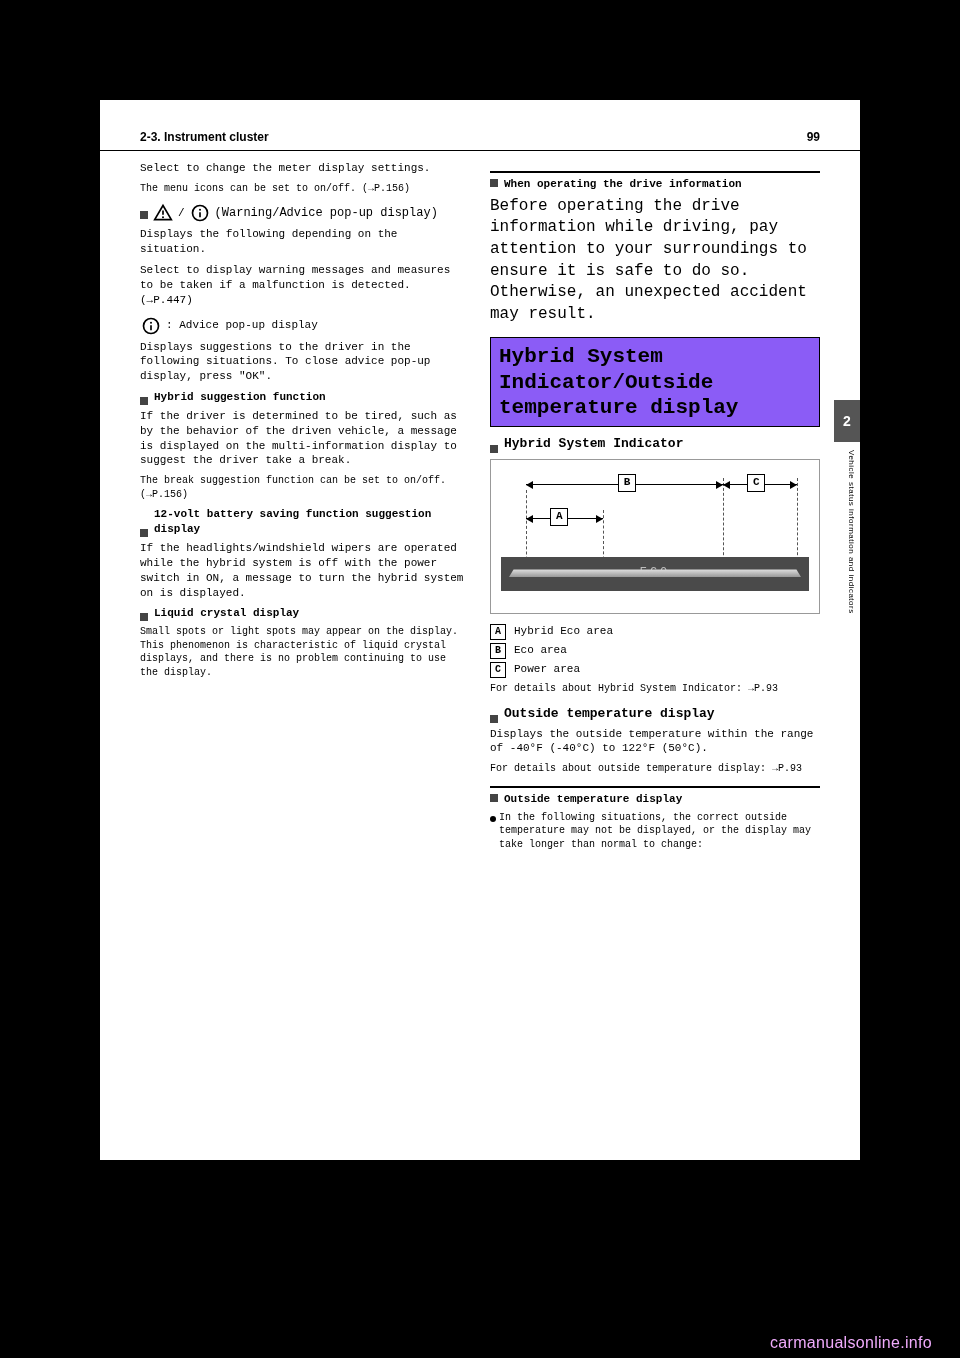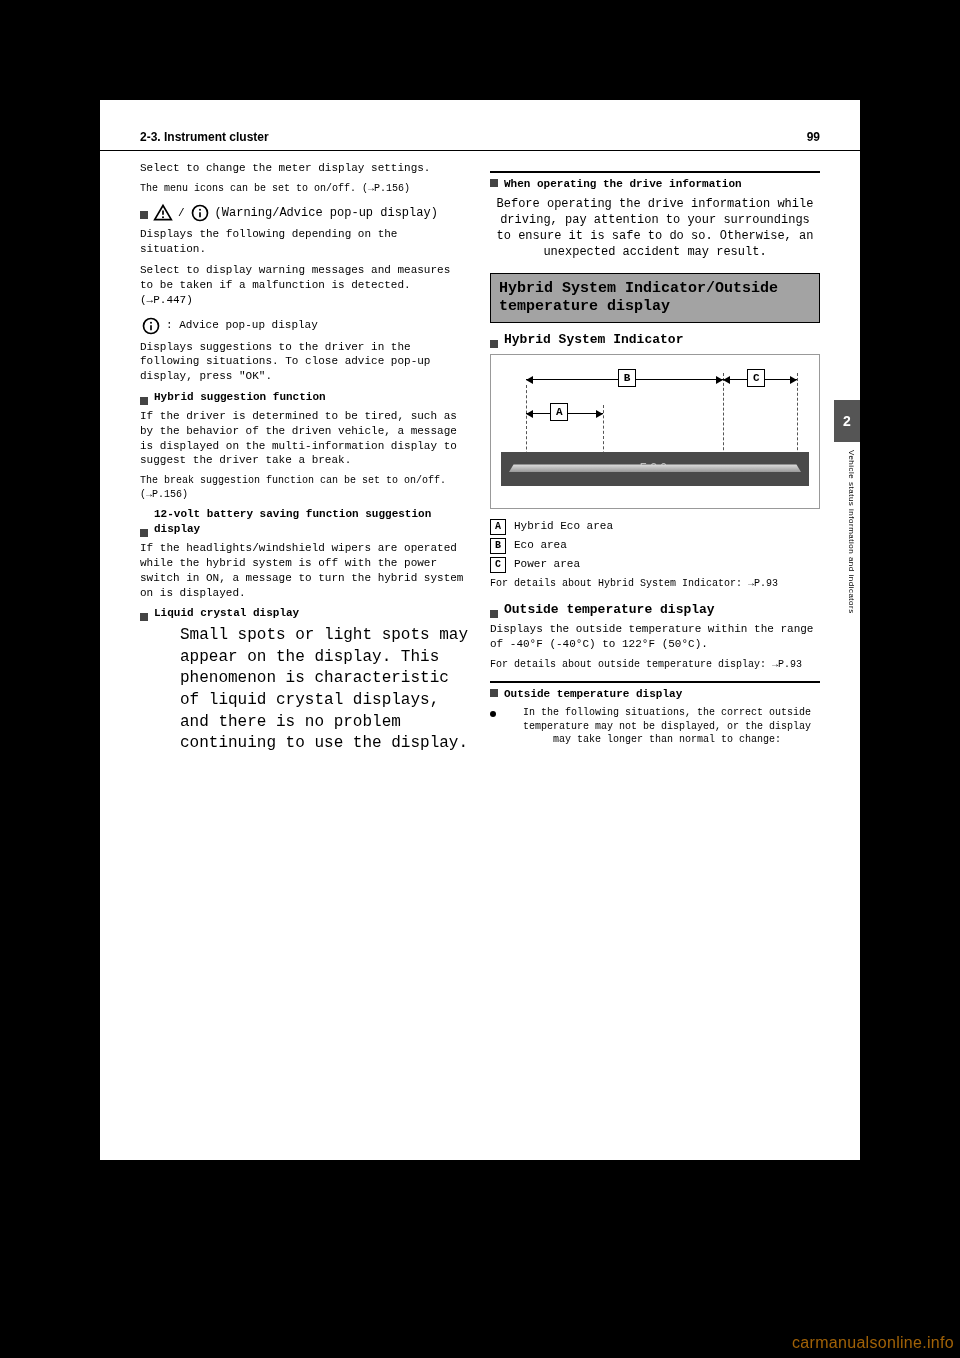--- a/index.html
+++ b/index.html
@@ -51,21 +51,20 @@
     width: 8px; height: 8px;
     background: #444;
     margin-top: 3px;
     flex-shrink: 0;
   }
   .sub-heading .txt { font-weight: bold; font-size: 11px; }
   .info-bar {
     border-top: 2px solid #000;
     padding-top: 4px;
     margin-top: 10px;
-    text-align: center;
   }
   .info-title {
     font-weight: bold;
     font-size: 11px;
     display: flex;
     gap: 6px;
   }
   .icon-row {
     display: flex;
     align-items: center;
@@ -82,25 +81,25 @@
     display: inline-flex;
     width: 16px; height: 16px;
     border: 1.5px solid #000;
     align-items: center; justify-content: center;
     font-weight: bold;
     font-size: 10px;
     margin-right: 4px;
     background: #fff;
   }
   .section-box {
-    background: #a3a3a3;
+    background: #8b5cf6;
     border: 1px solid #000;
     padding: 6px 8px;
     font-weight: bold;
-    font-size: 15px;
+    font-size: 21px;
     line-height: 1.2;
     margin-bottom: 8px;
   }
   .diagram {
     border: 1px solid #999;
     width: 100%;
     height: 155px;
     position: relative;
     background: #fff;
     margin: 6px 0 10px 0;
@@ -180,28 +179,28 @@
     right: 4px;
     top: 350px;
     font-size: 8px;
     writing-mode: vertical-rl;
     text-orientation: mixed;
     letter-spacing: 0.5px;
     color: #000;
   }
   .watermark {
     position: absolute;
-    right: 6px;
+    right: 28px;
     bottom: 6px;
-    color: #a16207;
+    color: #f0abfc;
     font-size: 16px;
     font-family: Arial, sans-serif;
     letter-spacing: 0.3px;
   }
-  .bullet-row { display: flex; gap: 18px; margin-bottom: 4px; }
+  .bullet-row { display: flex; gap: 3px; margin-bottom: 4px; }
   .disc { width: 6px; height: 6px; background: #000; border-radius: 50%; margin-top: 5px; flex-shrink: 0; }
   .label-row { display:flex; align-items:flex-start; gap:4px; margin:3px 0; }
 </style>
 </head>
 <body>
 
 <div class="page">
 
   <div class="header">
     <span class="header-left">2-3. Instrument cluster</span>
@@ -264,31 +263,31 @@
       <div class="sub-heading">
         <span class="square-bullet"></span>
         <span class="txt">12-volt battery saving function suggestion display</span>
       </div>
       <p>If the headlights/windshield wipers are operated while the hybrid system is off with the power switch in ON, a message to turn the hybrid system on is displayed.</p>
 
       <div class="sub-heading">
         <span class="square-bullet"></span>
         <span class="txt">Liquid crystal display</span>
       </div>
-      <p style="font-size:16px;margin-left:40px;">Small spots or light spots may appear on the display. This phenomenon is characteristic of liquid crystal displays, and there is no problem continuing to use the display.</p>
+      <p style="font-size:10px;">Small spots or light spots may appear on the display. This phenomenon is characteristic of liquid crystal displays, and there is no problem continuing to use the display.</p>
     </div>
 
     <div class="col">
 
       <div class="info-bar">
         <div class="info-title">
           <span class="square-bullet" style="margin-top:2px;"></span>
           <span>When operating the drive information</span>
         </div>
-        <p style="font-size:12px; margin-top:4px;">Before operating the drive information while driving, pay attention to your surroundings to ensure it is safe to do so. Otherwise, an unexpected accident may result.</p>
+        <p style="font-size:16px; margin-top:4px;">Before operating the drive information while driving, pay attention to your surroundings to ensure it is safe to do so. Otherwise, an unexpected accident may result.</p>
       </div>
 
       <div class="section-box" style="margin-top:12px;">
         <span>Hybrid System Indicator/Outside temperature display</span>
       </div>
 
       <div class="sub-heading">
         <span class="square-bullet"></span>
         <span class="txt" style="font-size:13px;">Hybrid System Indicator</span>
       </div>

